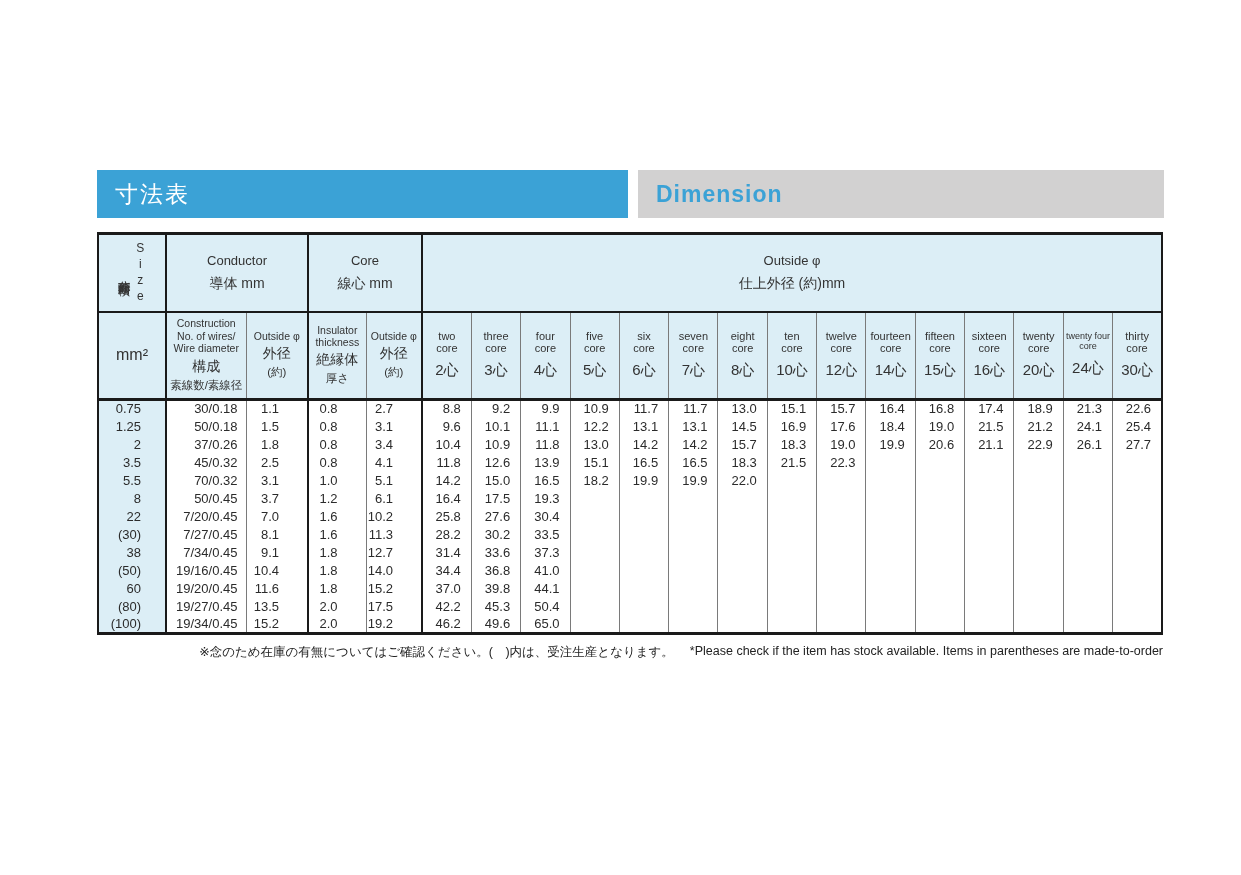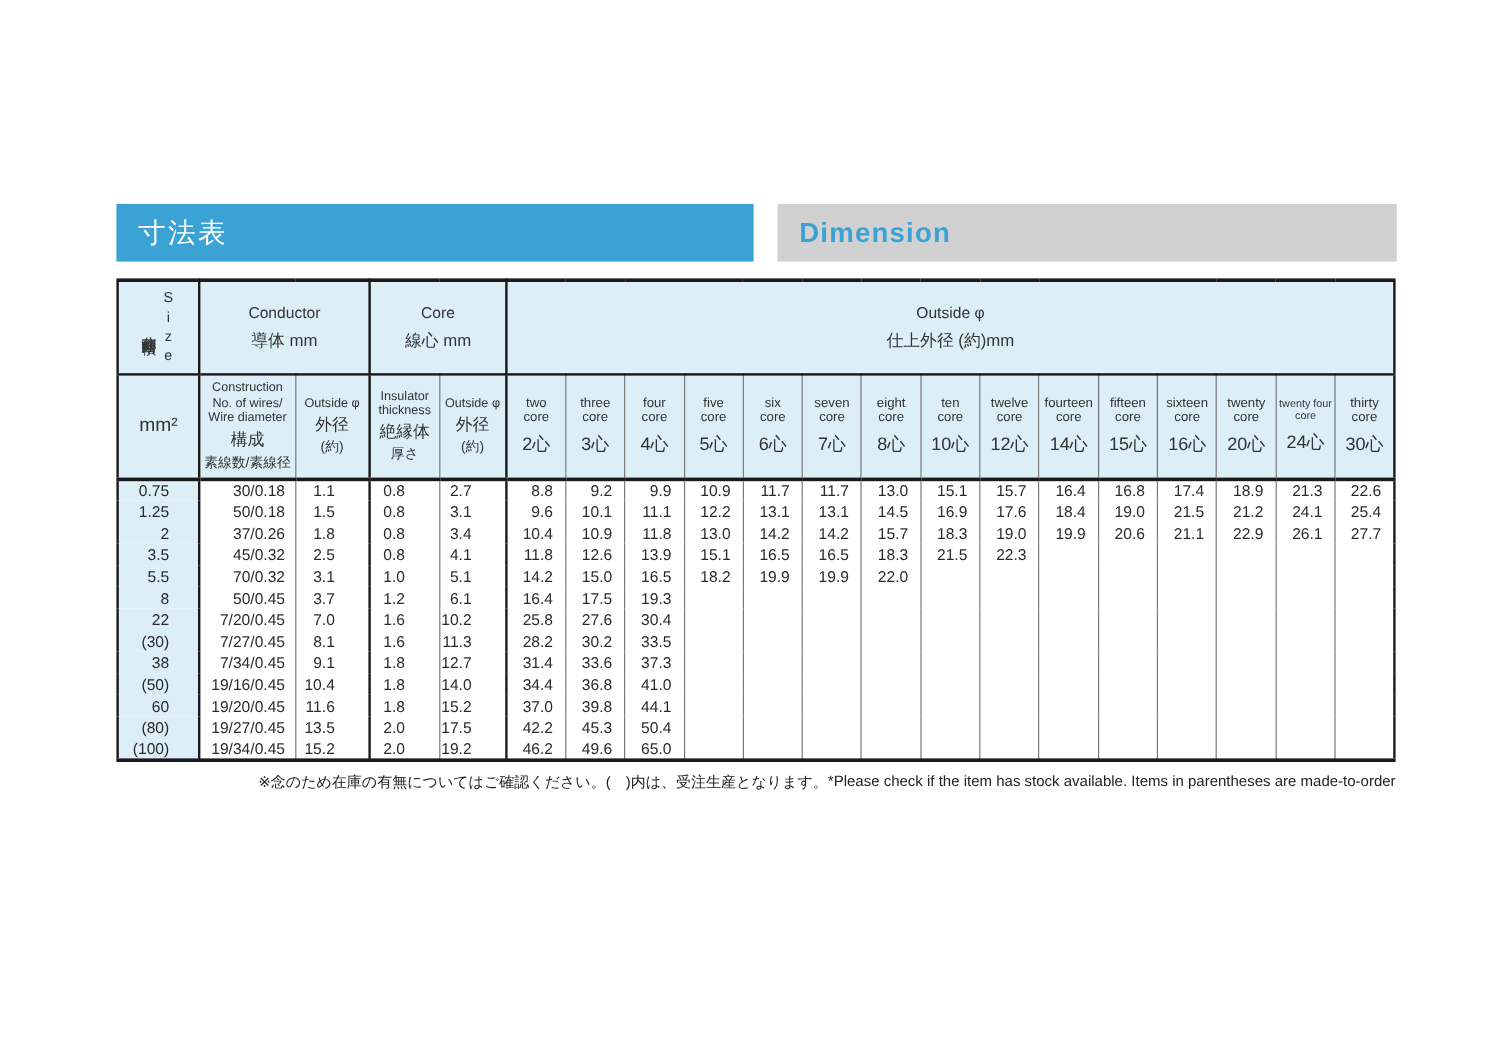--- a/index.html
+++ b/index.html
@@ -5,21 +5,21 @@
   html,body{margin:0;padding:0;background:#ffffff;}
   .page{position:relative;width:1241px;height:875px;background:#fff;overflow:hidden;
         font-family:"Liberation Sans","DejaVu Sans",sans-serif;color:#2b2b2b;}
   .content{position:absolute;left:97px;top:170px;width:1067px;}
 
   
   .title-bar{display:flex;height:48px;}
   .title-jp{width:531px;background:var(--accent_blue,#3ba2d6);color:#fff;font-size:23px;
             font-weight:normal;display:flex;align-items:center;padding-left:18px;box-sizing:border-box;
             letter-spacing:2px;}
-  .title-en{flex:1;margin-left:20px;background:var(--bar_gray,#d2d1d1);color:var(--accent_blue,#3ba2d6);
+  .title-en{flex:1;margin-left:10px;background:var(--bar_gray,#d2d1d1);color:var(--accent_blue,#3ba2d6);
             font-size:23px;font-weight:bold;display:flex;align-items:center;padding-left:18px;
             box-sizing:border-box;letter-spacing:1px;}
 
   
   table.dim{margin-top:14px;border-collapse:collapse;table-layout:fixed;width:1066px;
             border-left:2px solid #1a1a1a;border-right:2px solid #1a1a1a;
             border-top:3px solid #1a1a1a;border-bottom:3px solid #1a1a1a;}
   table.dim th,table.dim td{box-sizing:border-box;font-weight:normal;}
   thead th{background:var(--header_bg,#dceef6);color:#333;vertical-align:middle;text-align:center;padding:0;}
   tr.hrow1 th{height:78px;border-bottom:2px solid #1a1a1a;}
@@ -42,21 +42,21 @@
   .core-en{font-size:11px;line-height:1.1;white-space:pre-line;}
   .core-en.small{font-size:9px;}
   .core-jp{font-size:15px;margin-top:7px;}
 
   tbody td{height:18px;font-size:13px;text-align:right;background:#fff;color:#2b2b2b;padding:0;}
   td.c-size{background:var(--header_bg,#dceef6);padding-right:24px;}
   td.c-cons{padding-right:8px;}
   td.c-num{padding-right:28px;}
   td.c-core{padding-right:10px;}
 
-  .footnote{display:flex;justify-content:flex-end;margin-top:9px;font-size:12.5px;color:#222;
+  .footnote{display:flex;justify-content:flex-end;gap:16px;margin-top:9px;font-size:12.5px;color:#222;
             width:1066px;}
 </style>
 </head>
 <body>
 
 <div class="page">
   <div class="content">
 
     <div class="title-bar">
       <div class="title-jp">寸法表</div>

